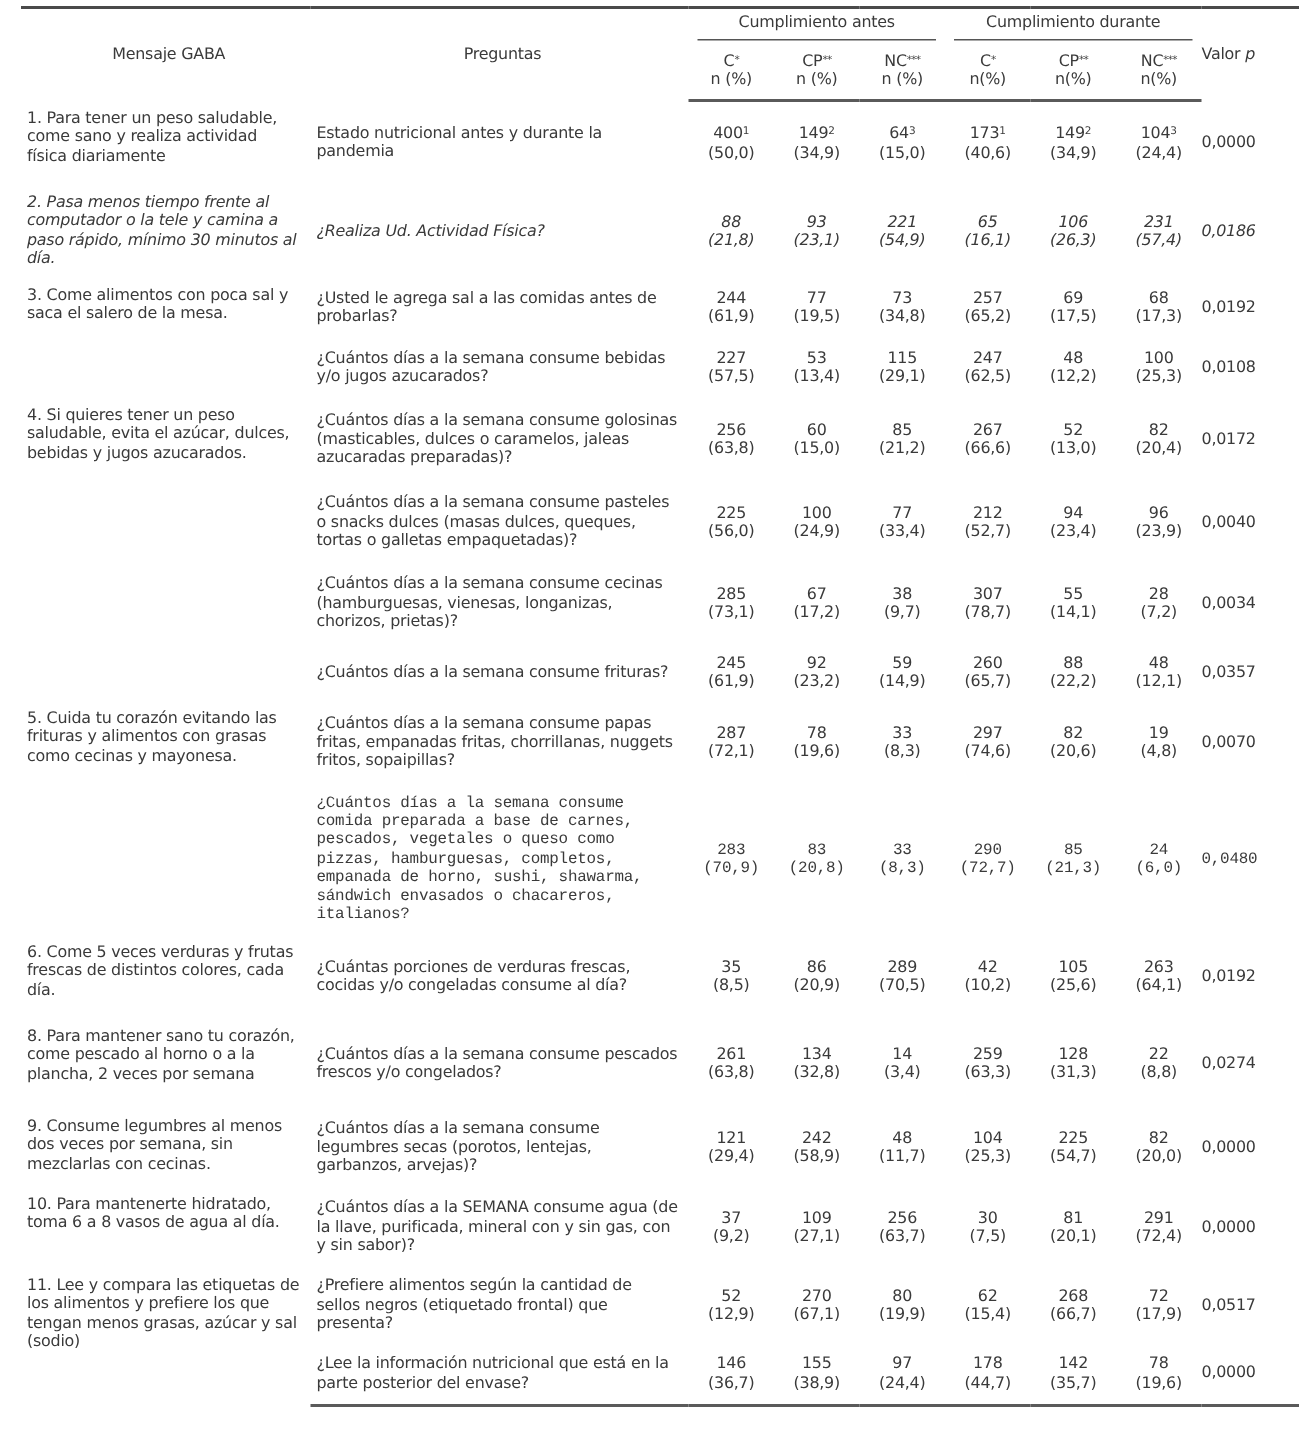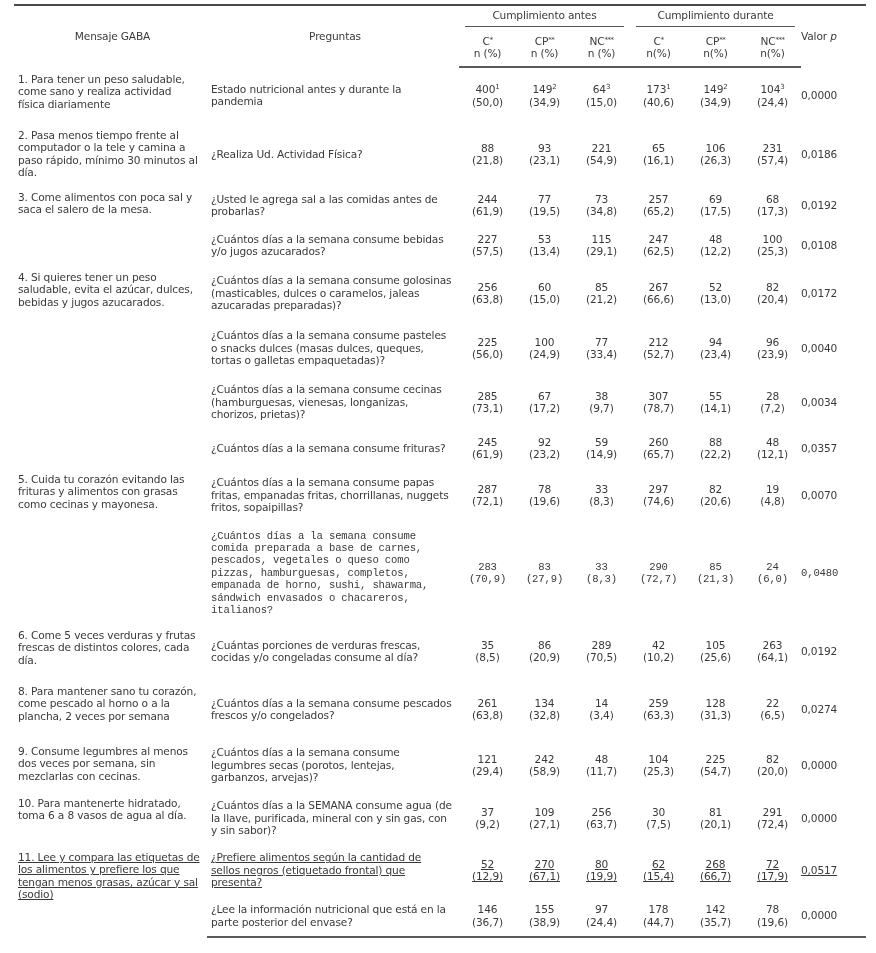--- a/index.html
+++ b/index.html
@@ -120,21 +120,21 @@
           <td class="num">
             <span class="cell-n"><span>149</span><sup>2</sup></span>
             <span class="cell-pct">(34,9)</span>
           </td>
           <td class="num">
             <span class="cell-n"><span>104</span><sup>3</sup></span>
             <span class="cell-pct">(24,4)</span>
           </td>
           <td class="p">0,0000</td>
         </tr>
-        <tr style="height: 62px;">
+        <tr style="height: 62px; font-style: italic;">
           <td class="msg" rowspan="1">2. Pasa menos tiempo frente al computador o la tele y camina a paso rápido, mínimo 30 minutos al día.</td>
           <td class="q">¿Realiza Ud. Actividad Física?</td>
           <td class="num">
             <span class="cell-n"><span>88</span></span>
             <span class="cell-pct">(21,8)</span>
           </td>
           <td class="num">
             <span class="cell-n"><span>93</span></span>
             <span class="cell-pct">(23,1)</span>
           </td>
@@ -356,21 +356,21 @@
           <td class="p">0,0070</td>
         </tr>
         <tr style="height: 100px; font-family: Liberation Mono, monospace;">
           <td class="q">¿Cuántos días a la semana consume comida preparada a base de carnes, pescados, vegetales o queso como pizzas, hamburguesas, completos, empanada de horno, sushi, shawarma, sándwich envasados o chacareros, italianos?</td>
           <td class="num">
             <span class="cell-n"><span>283</span></span>
             <span class="cell-pct">(70,9)</span>
           </td>
           <td class="num">
             <span class="cell-n"><span>83</span></span>
-            <span class="cell-pct">(27,9)</span>
+            <span class="cell-pct">(20,8)</span>
           </td>
           <td class="num">
             <span class="cell-n"><span>33</span></span>
             <span class="cell-pct">(8,3)</span>
           </td>
           <td class="num">
             <span class="cell-n"><span>290</span></span>
             <span class="cell-pct">(72,7)</span>
           </td>
           <td class="num">
@@ -430,21 +430,21 @@
           <td class="num">
             <span class="cell-n"><span>259</span></span>
             <span class="cell-pct">(63,3)</span>
           </td>
           <td class="num">
             <span class="cell-n"><span>128</span></span>
             <span class="cell-pct">(31,3)</span>
           </td>
           <td class="num">
             <span class="cell-n"><span>22</span></span>
-            <span class="cell-pct">(6,5)</span>
+            <span class="cell-pct">(8,8)</span>
           </td>
           <td class="p">0,0274</td>
         </tr>
         <tr style="height: 52px;">
           <td class="msg" rowspan="1">9. Consume legumbres al menos dos veces por semana, sin mezclarlas con cecinas.</td>
           <td class="q">¿Cuántos días a la semana consume legumbres secas (porotos, lentejas, garbanzos, arvejas)?</td>
           <td class="num">
             <span class="cell-n"><span>121</span></span>
             <span class="cell-pct">(29,4)</span>
           </td>
@@ -492,21 +492,21 @@
           <td class="num">
             <span class="cell-n"><span>81</span></span>
             <span class="cell-pct">(20,1)</span>
           </td>
           <td class="num">
             <span class="cell-n"><span>291</span></span>
             <span class="cell-pct">(72,4)</span>
           </td>
           <td class="p">0,0000</td>
         </tr>
-        <tr style="height: 50px; text-decoration: underline;">
+        <tr style="height: 50px;">
           <td class="msg" rowspan="2">11. Lee y compara las etiquetas de los alimentos y prefiere los que tengan menos grasas, azúcar y sal (sodio)</td>
           <td class="q">¿Prefiere alimentos según la cantidad de sellos negros (etiquetado frontal) que presenta?</td>
           <td class="num">
             <span class="cell-n"><span>52</span></span>
             <span class="cell-pct">(12,9)</span>
           </td>
           <td class="num">
             <span class="cell-n"><span>270</span></span>
             <span class="cell-pct">(67,1)</span>
           </td>

